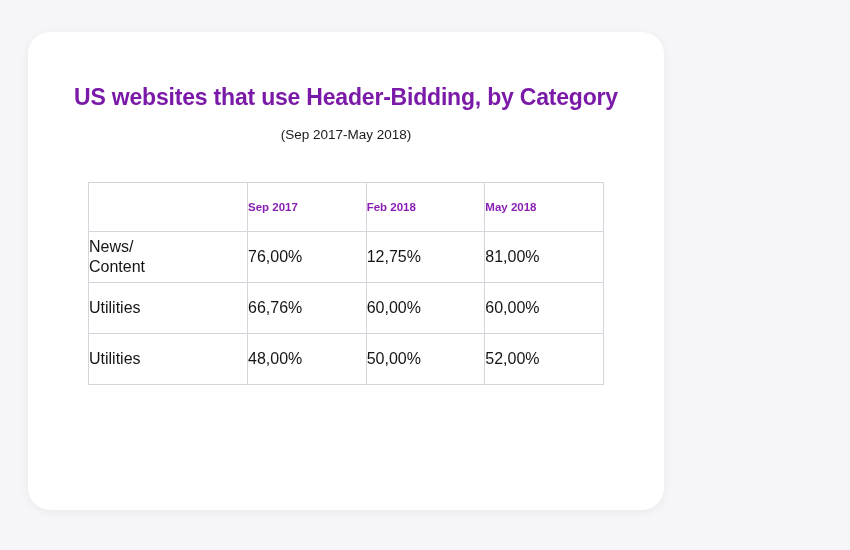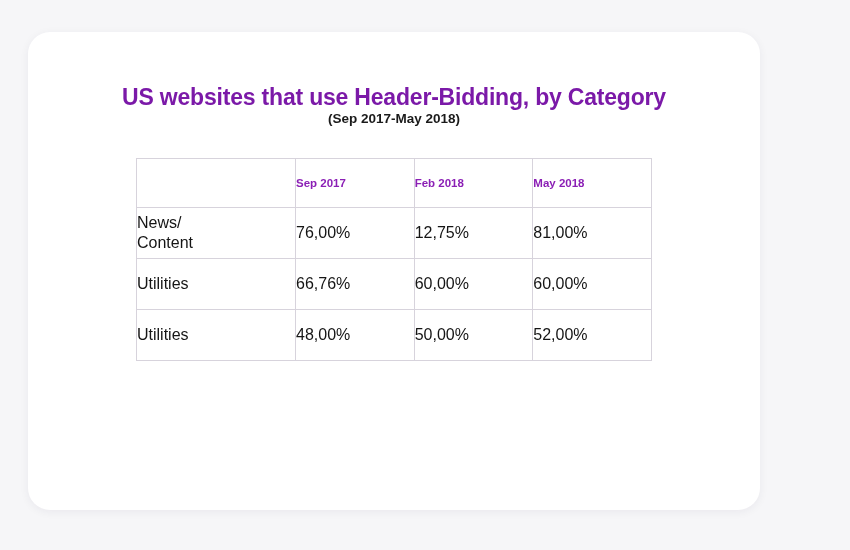--- a/index.html
+++ b/index.html
@@ -10,46 +10,46 @@
     width: 850px;
     height: 550px;
     background: #f6f6f8;
     font-family: "Liberation Sans", sans-serif;
     overflow: hidden;
   }
   .card {
     position: absolute;
     left: 28px;
     top: 32px;
-    width: 732px;
+    width: 636px;
     height: 478px;
     background: #ffffff;
     border-radius: 22px;
     box-shadow: 0 2px 10px rgba(40, 20, 70, 0.06);
     box-sizing: border-box;
   }
   .title-block {
     text-align: center;
     padding-top: 52px;
   }
   .chart-title {
     font-size: 23px;
     font-weight: bold;
     color: #7b19a8;
     letter-spacing: -0.2px;
     margin: 0;
   }
   .chart-subtitle {
     font-size: 13.5px;
-    font-weight: bold;
+    font-weight: normal;
     color: #1a1a1a;
-    margin: 0 0 0 0;
+    margin: 16px 0 0 0;
   }
   .table-wrap {
-    margin: 32px auto 0 auto;
+    margin: 40px auto 0 auto;
     width: 516px;
   }
   table.data-table {
     border-collapse: collapse;
     width: 100%;
     table-layout: fixed;
   }
   table.data-table td, table.data-table th {
     border: 1px solid #d7d3dc;
     padding: 0;

